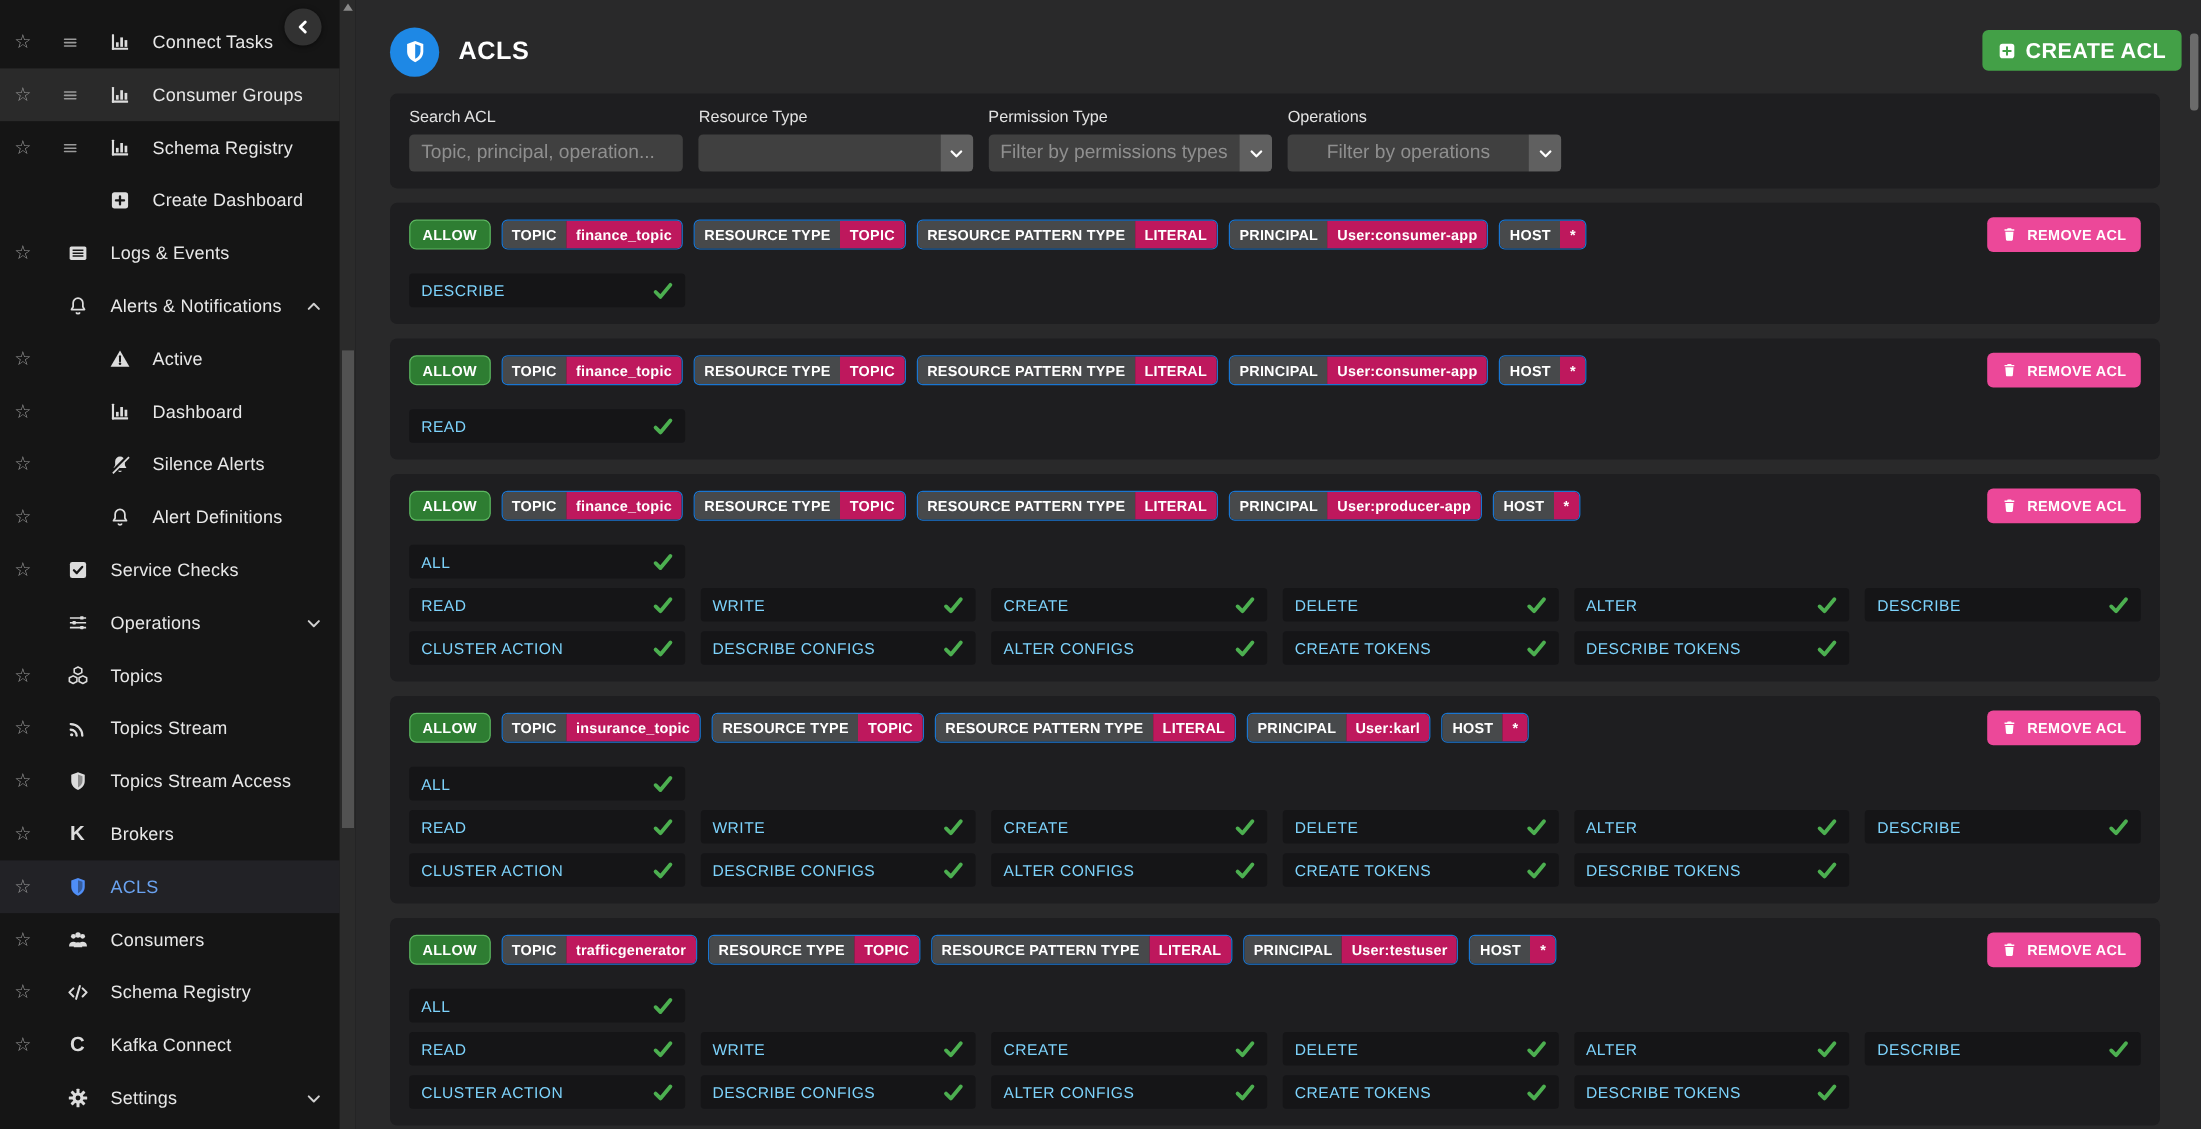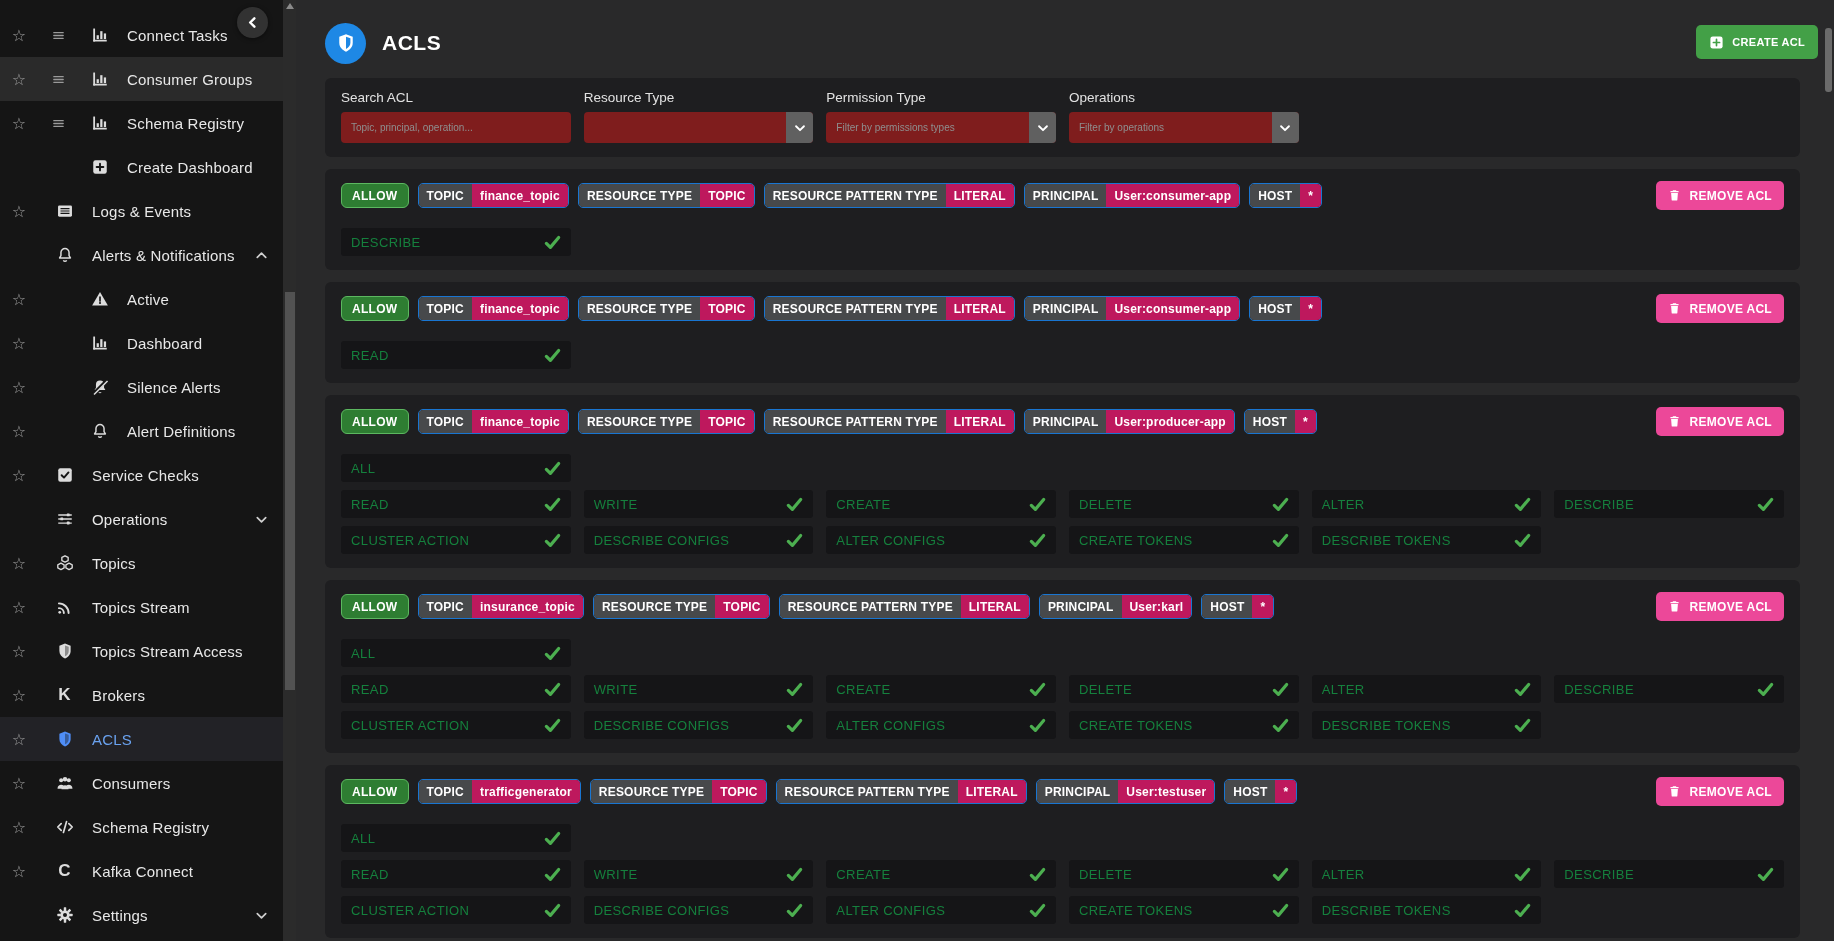--- a/index.html
+++ b/index.html
@@ -37,34 +37,34 @@
   .collapse-btn svg { width:15px; height:15px; }
 
   
   .main { position:relative; flex:1; height:100%; padding:0 34px 0 29px; overflow:hidden; }
   .page-header { display:flex; align-items:center; padding-top:22px; height:64px; }
   .title-avatar { width:41px; height:41px; border-radius:50%; background:#1e88e5; display:flex;
     align-items:center; justify-content:center; }
   .title-avatar svg { width:22px; height:22px; }
   .page-title { margin-left:16px; font-size:21px; font-weight:700; color:#fff; letter-spacing:.5px; }
   .create-btn { position:absolute; top:25px; right:16px; height:34px; background:#43a047; color:#fff;
-    border:none; border-radius:5px; font-family:inherit; font-size:11px; font-weight:700; letter-spacing:.3px;
+    border:none; border-radius:5px; font-family:inherit; font-size:18px; font-weight:700; letter-spacing:.3px;
     display:flex; align-items:center; gap:8px; padding:0 13px; cursor:pointer; }
   .create-btn svg { width:15px; height:15px; }
 
   .card { background:#1e1e20; border-radius:6px; }
   .filter-card { margin-top:14px; padding:12px 16px 14px; display:grid;
     grid-template-columns:repeat(6,1fr); gap:13px; }
   .f-group { display:flex; flex-direction:column; }
   .f-label { font-size:13.5px; color:#e2e2e2; margin-bottom:7px; }
-  .f-input, .f-select { height:31px; background:#7f1d1d; border:none; border-radius:4px; color:#e8e8e8;
-    font-family:inherit; font-size:10px; }
+  .f-input, .f-select { height:31px; background:#404040; border:none; border-radius:4px; color:#e8e8e8;
+    font-family:inherit; font-size:16px; }
   .f-input { padding:0 10px; width:100%; }
   .f-input::placeholder { color:#8f8f8f; }
-  .f-select { display:flex; align-items:center; cursor:pointer; overflow:hidden; }
+  .f-select { display:flex; align-items:center; cursor:pointer; overflow:hidden;text-align:center; }
   .f-select-value { flex:1; padding:0 10px; color:#8f8f8f; white-space:nowrap; overflow:hidden; }
   .f-chevron { width:27px; height:31px; background:#606060; display:flex; align-items:center;
     justify-content:center; color:#fff; flex:0 0 27px; }
   .f-chevron svg { width:14px; height:14px; }
 
   .acl-card { margin-top:12px; padding:12px 16px 14px; position:relative; }
   .card-head { display:flex; align-items:center; justify-content:space-between; }
   .chips { display:flex; align-items:center; gap:9px; }
   .allow-badge { height:25px; display:flex; align-items:center; padding:0 10px; border-radius:6px;
     background:#2e7d32; border:1.5px solid #5cb860; color:#fff; font-size:12px; font-weight:700; letter-spacing:.3px; }
@@ -73,21 +73,21 @@
   .kv-key { background:#47494b; display:flex; align-items:center; padding:0 8px; }
   .kv-val { background:#be185d; display:flex; align-items:center; padding:0 8px; }
   .remove-btn { height:29px; background:#ec4899; color:#fff; border:none; border-radius:5px;
     font-family:inherit; font-size:12px; font-weight:700; letter-spacing:.3px; display:flex;
     align-items:center; gap:8px; padding:0 12px; cursor:pointer; }
   .remove-btn svg { width:13px; height:13px; }
   .perm-row { display:grid; grid-template-columns:repeat(6,1fr); gap:13px; margin-top:8px; }
   .perm-row.first { margin-top:18px; }
   .perm-cell { height:28px; background:#151517; border-radius:3px; display:flex; align-items:center;
     justify-content:space-between; padding:0 10px; }
-  .perm-label { color:#15803d; font-size:13px; letter-spacing:.4px; }
+  .perm-label { color:#7dd3fc; font-size:13px; letter-spacing:.4px; }
   .perm-check { display:flex; }
   .perm-check svg { width:17px; height:17px; }
 
   .main-scrollbar-thumb { position:absolute; top:28px; right:2px; width:7px; height:64px;
     background:#6b6b6b; border-radius:3px; }
 </style>
 </head>
 <body>
 
 <div class="app">

